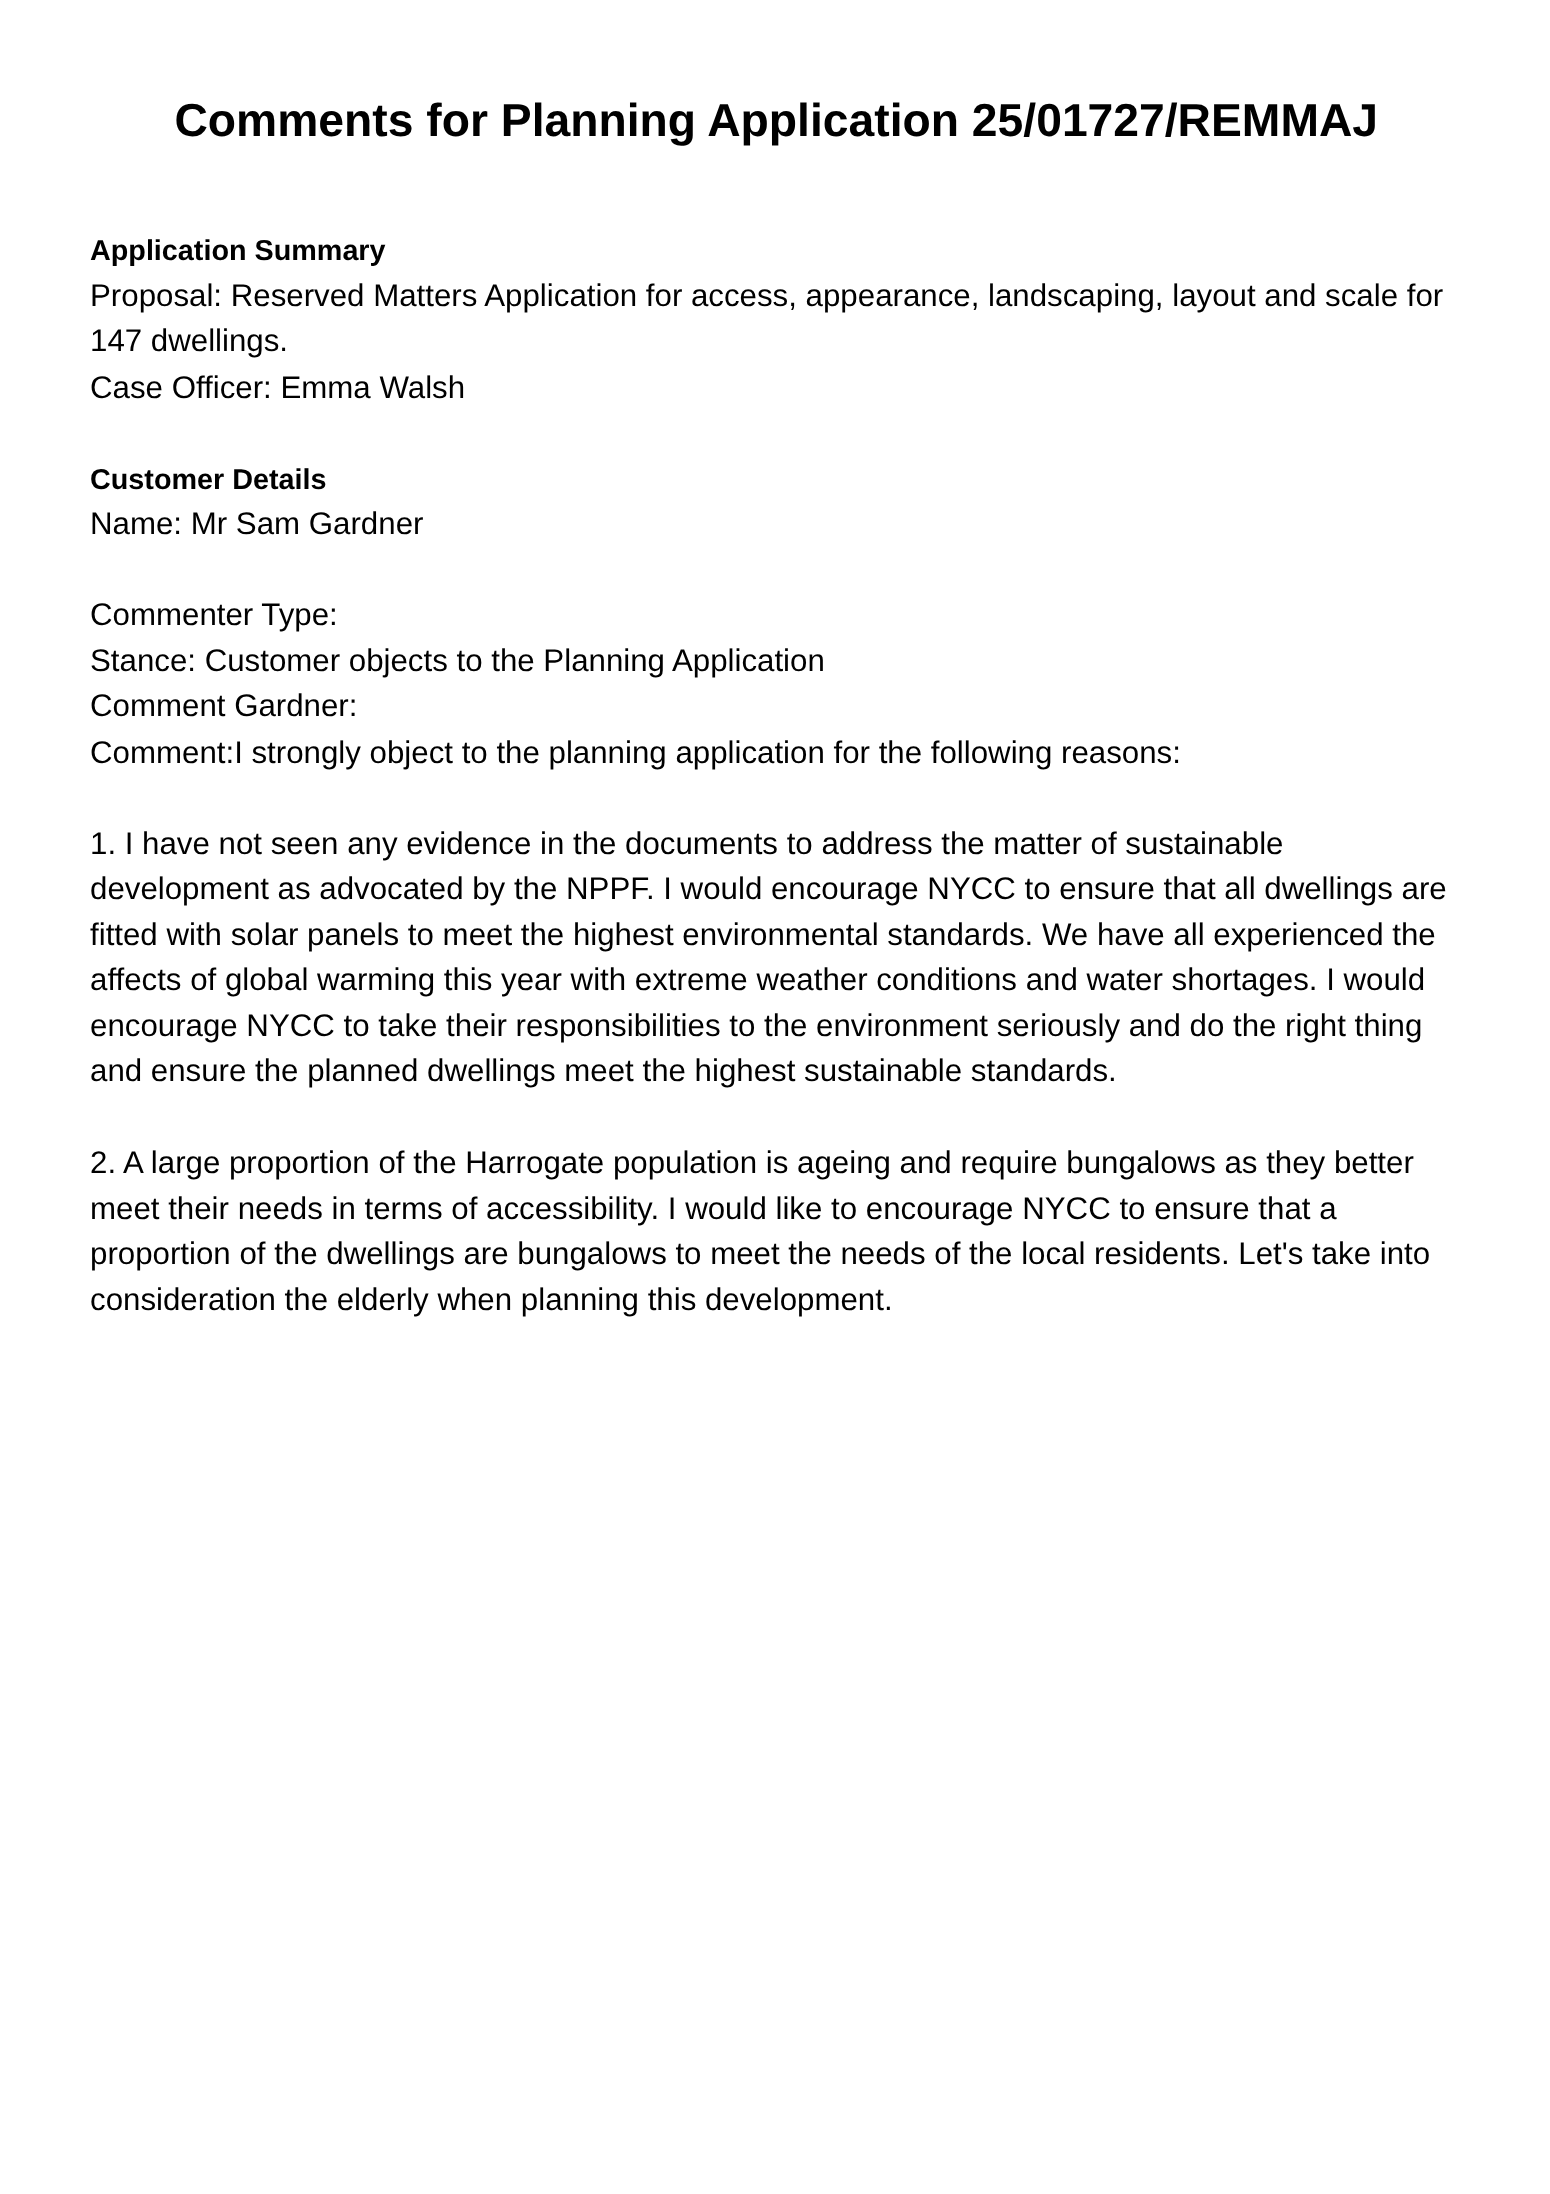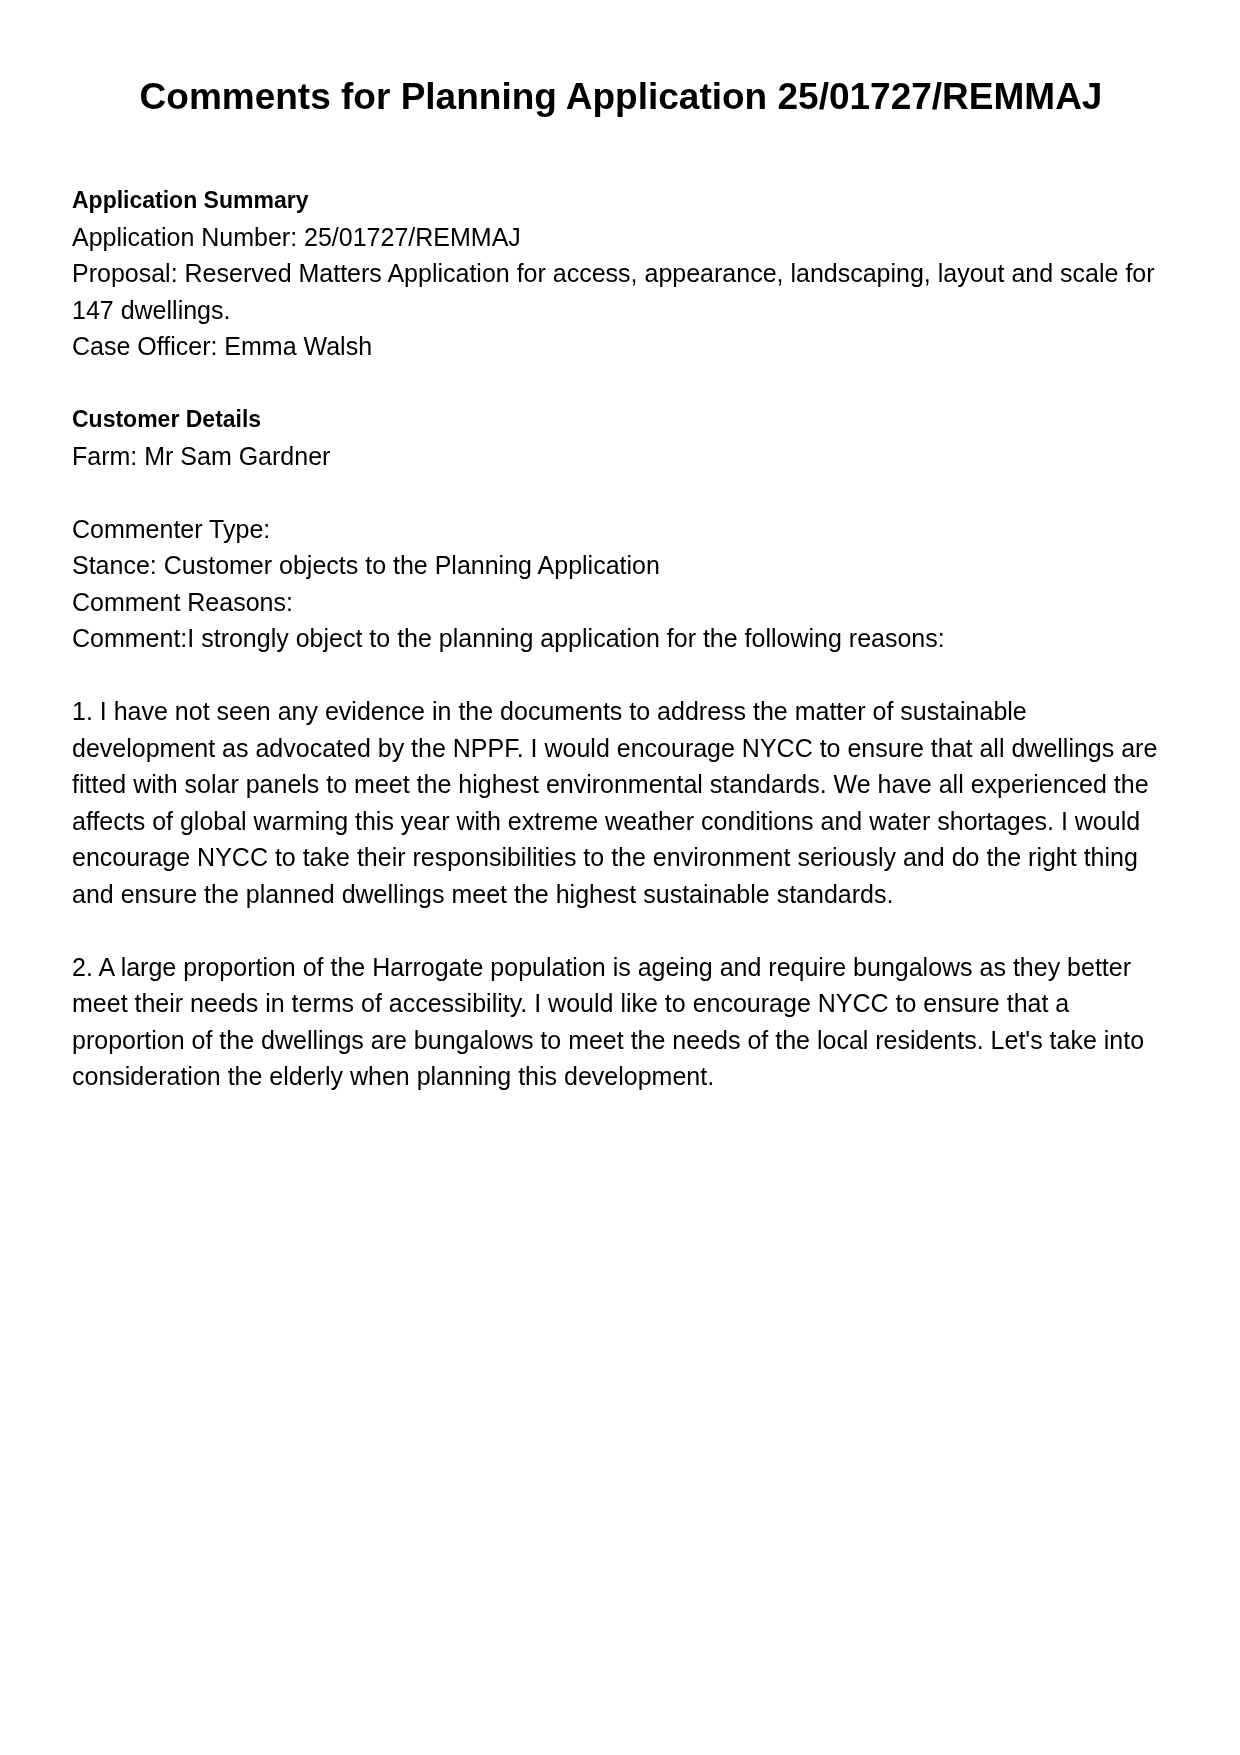--- a/index.html
+++ b/index.html
@@ -50,34 +50,33 @@
 <body>
 
 <div class="page">
 
   <h1 class="doc-title">Comments for Planning Application 25/01727/REMMAJ</h1>
 
   <div class="body-text">
 
     <section class="section">
       <h2>Application Summary</h2>
-      <p>Application Number: 25/01727/REMMAJ</p>
       <p>Proposal: Reserved Matters Application for access, appearance, landscaping, layout and scale for 147 dwellings.</p>
       <p>Case Officer: Emma Walsh</p>
     </section>
 
     <section class="section">
       <h2>Customer Details</h2>
-      <p>Farm: Mr Sam Gardner</p>
+      <p>Name: Mr Sam Gardner</p>
     </section>
 
     <section class="section">
       <p>Commenter Type:</p>
       <p>Stance: Customer objects to the Planning Application</p>
-      <p>Comment Reasons:</p>
+      <p>Comment Gardner:</p>
       <p>Comment:I strongly object to the planning application for the following reasons:</p>
     </section>
 
     <p class="comment-para">1. I have not seen any evidence in the documents to address the matter of sustainable development as advocated by the NPPF. I would encourage NYCC to ensure that all dwellings are fitted with solar panels to meet the highest environmental standards. We have all experienced the affects of global warming this year with extreme weather conditions and water shortages. I would encourage NYCC to take their responsibilities to the environment seriously and do the right thing and ensure the planned dwellings meet the highest sustainable standards.</p>
 
     <p class="comment-para">2. A large proportion of the Harrogate population is ageing and require bungalows as they better meet their needs in terms of accessibility. I would like to encourage NYCC to ensure that a proportion of the dwellings are bungalows to meet the needs of the local residents. Let's take into consideration the elderly when planning this development.</p>
 
   </div>
 </div>
 

